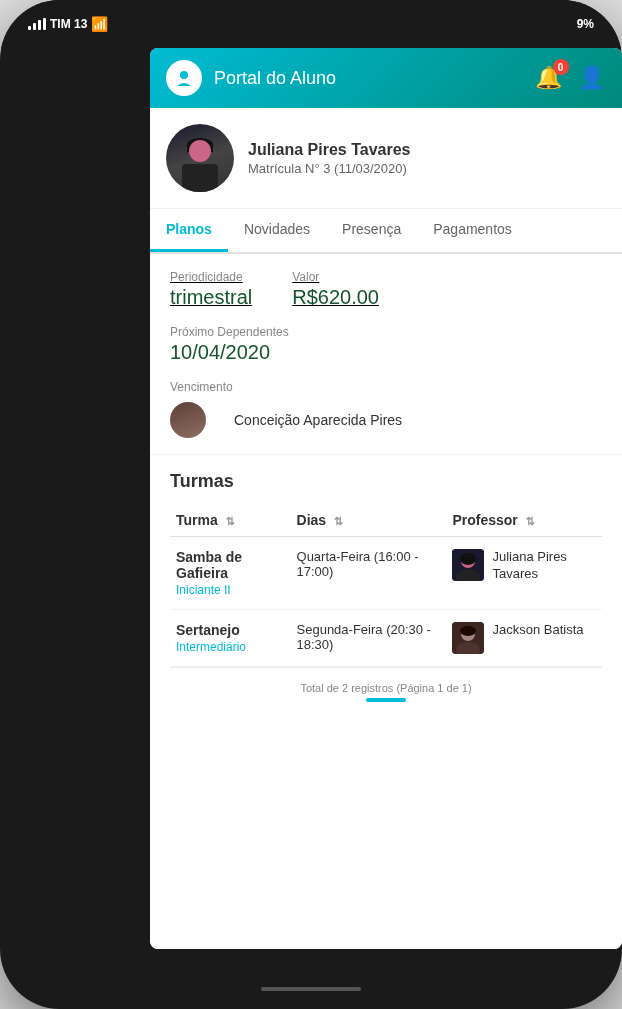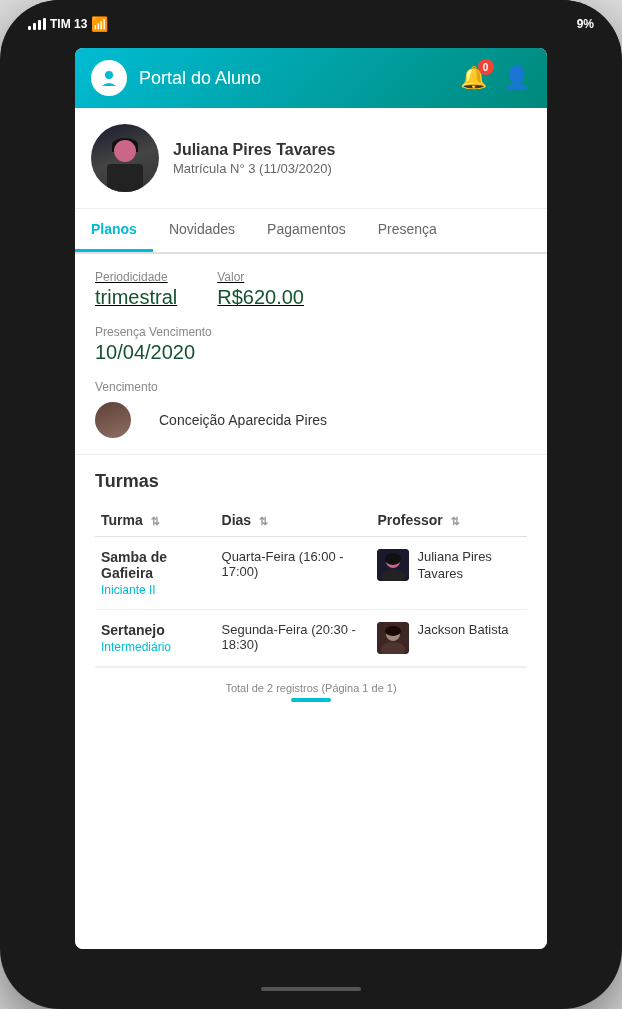--- a/index.html
+++ b/index.html
@@ -14,21 +14,21 @@
 
     .phone-frame {
       width: 622px;
       height: 1009px;
       background: #1a1a1a;
       border-radius: 60px;
       position: relative;
       box-shadow: 0 20px 60px rgba(0,0,0,0.5);
       display: flex;
       flex-direction: column;
-      align-items: center;
+      align-items: flex-end;
       overflow: hidden;
     }
 
     
     .phone-top {
       width: 100%;
       background: #1a1a1a;
       height: 48px;
       display: flex;
       align-items: center;
@@ -502,40 +502,40 @@
       </div>
       <div class="user-info">
         <h2>Juliana Pires Tavares</h2>
         <p>Matrícula N° 3 (11/03/2020)</p>
       </div>
     </div>
 
     <div class="tabs">
       <div class="tab active">Planos</div>
       <div class="tab">Novidades</div>
+      <div class="tab">Presença</div>
       <div class="tab">Pagamentos</div>
-      <div class="tab">Presença</div>
     </div>
 
     <div class="main-content">
 
       <div class="info-section">
         <div class="info-row">
           <div class="info-field">
             <label>Periodicidade</label>
             <span class="value">trimestral</span>
           </div>
           <div class="info-field">
             <label>Valor</label>
             <span class="value">R$620.00</span>
           </div>
         </div>
 
         <div class="info-field full">
-          <label>Presença Vencimento</label>
+          <label>Próximo Dependentes</label>
           <span class="value">10/04/2020</span>
         </div>
 
         <div class="dependentes-section">
           <label>Vencimento</label>
           <div class="dependent-item">
             <div class="dep-avatar">
               <div class="dep-avatar-inner"></div>
             </div>
             <span class="dep-name">Conceição Aparecida Pires</span>

